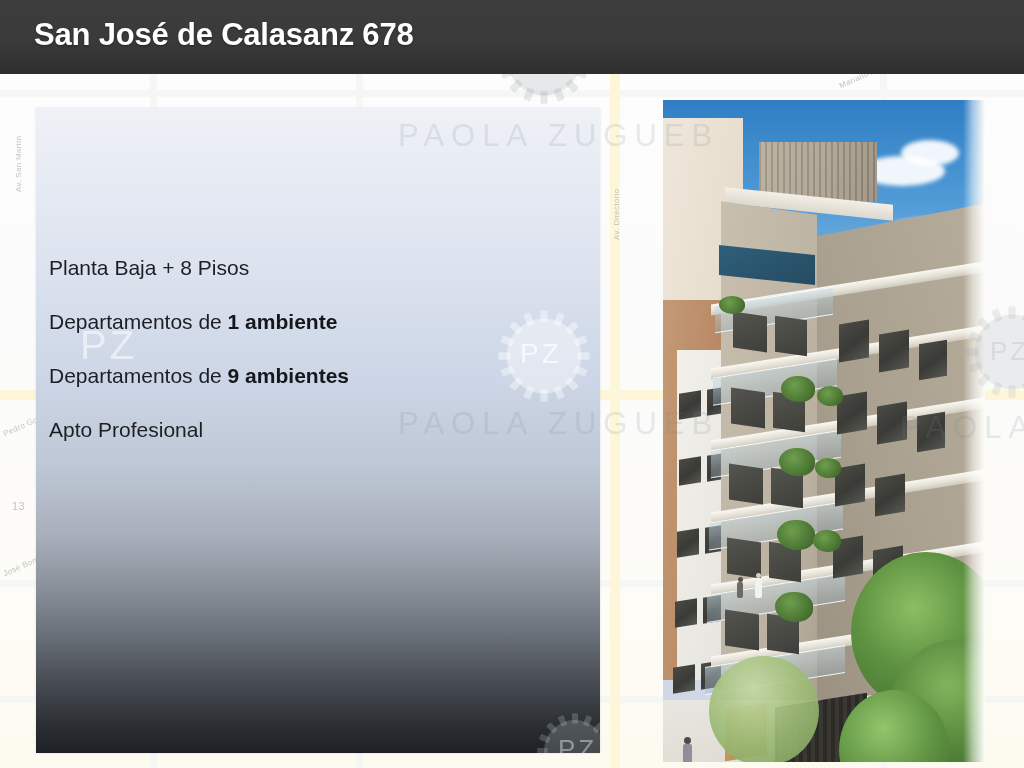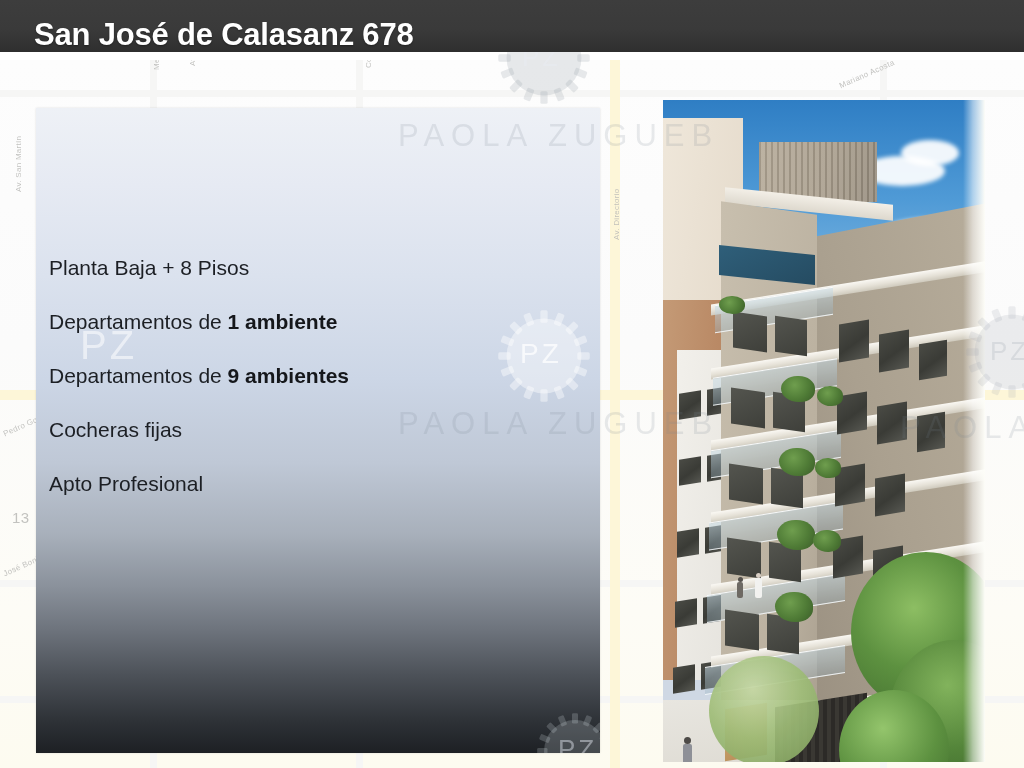--- a/index.html
+++ b/index.html
@@ -59,21 +59,21 @@
     border: 1px solid #dcdcda;
     border-radius: 50%;
     opacity: .7;
   }
 
   
   .titlebar {
     position: absolute;
     left: 0; top: 0;
     width: 1024px;
-    height: 52px;
+    height: 74px;
     background: linear-gradient(180deg, #3d3d3d 0%, #3a3a3a 55%, #2f2f2f 100%);
     overflow: hidden;
     z-index: 40;
   }
   .titlebar .title-text {
     position: absolute;
     left: 34px;
     top: 17px;
     color: #ffffff;
     font-size: 31px;
@@ -331,21 +331,21 @@
     <div class="poi" style="left:900px; top:480px;"></div>
 
     <div class="map-label rot" style="left:152px; top:10px;">Membrillar</div>
     <div class="map-label rot" style="left:188px; top:6px;">Av. San Pedrito</div>
     <div class="map-label rot" style="left:364px; top:8px;">Condarco</div>
     <div class="map-label tilt" style="left:838px; top:22px;">Mariano Acosta</div>
 
     <div class="map-label rot" style="left:14px; top:132px;">Av. San Martín</div>
     <div class="map-label tilt" style="left:2px; top:370px;">Pedro Goyena</div>
     <div class="map-label tilt" style="left:2px; top:510px;">José Bonifacio</div>
-    <div class="map-label" style="left:12px; top:440px; font-size:15px;margin-top:9px;">13</div>
+    <div class="map-label" style="left:12px; top:440px; font-size:11px;">13</div>
     <div class="map-label rot" style="left:612px; top:180px;">Av. Directorio</div>
     <div class="map-label tilt" style="left:880px; top:560px;">Emilio Mitre</div>
   </div>
 
   <div class="wm wm-light" style="left:0; top:0;">
     <div class="wm-word" style="left:398px; top:406px; font-size:31px;">PAOLA ZUGUEB</div>
   </div>
 
   <div class="wm wm-light" style="left:0; top:0;">
     <div class="wm-word" style="left:398px; top:118px; font-size:31px;">PAOLA ZUGUEB</div>
@@ -477,23 +477,20 @@
       <div class="li">
         <span>Planta Baja + 8 Pisos</span>
       </div>
       <div class="li">
         <span>Departamentos de </span><b>1 ambiente</b>
       </div>
       <div class="li">
         <span>Departamentos de </span><b>9 ambientes</b>
       </div>
       <div class="li">
-        <span>Cocheras fijas</span>
-      </div>
-      <div class="li">
         <span>Apto Profesional</span>
       </div>
     </div>
   </div>
 
   <div class="render">
 
     <div class="layer sky"></div>
     <div class="cloud" style="left:196px; top:56px;  width:86px; height:30px;"></div>
     <div class="cloud" style="left:238px; top:40px;  width:58px; height:26px;"></div>

